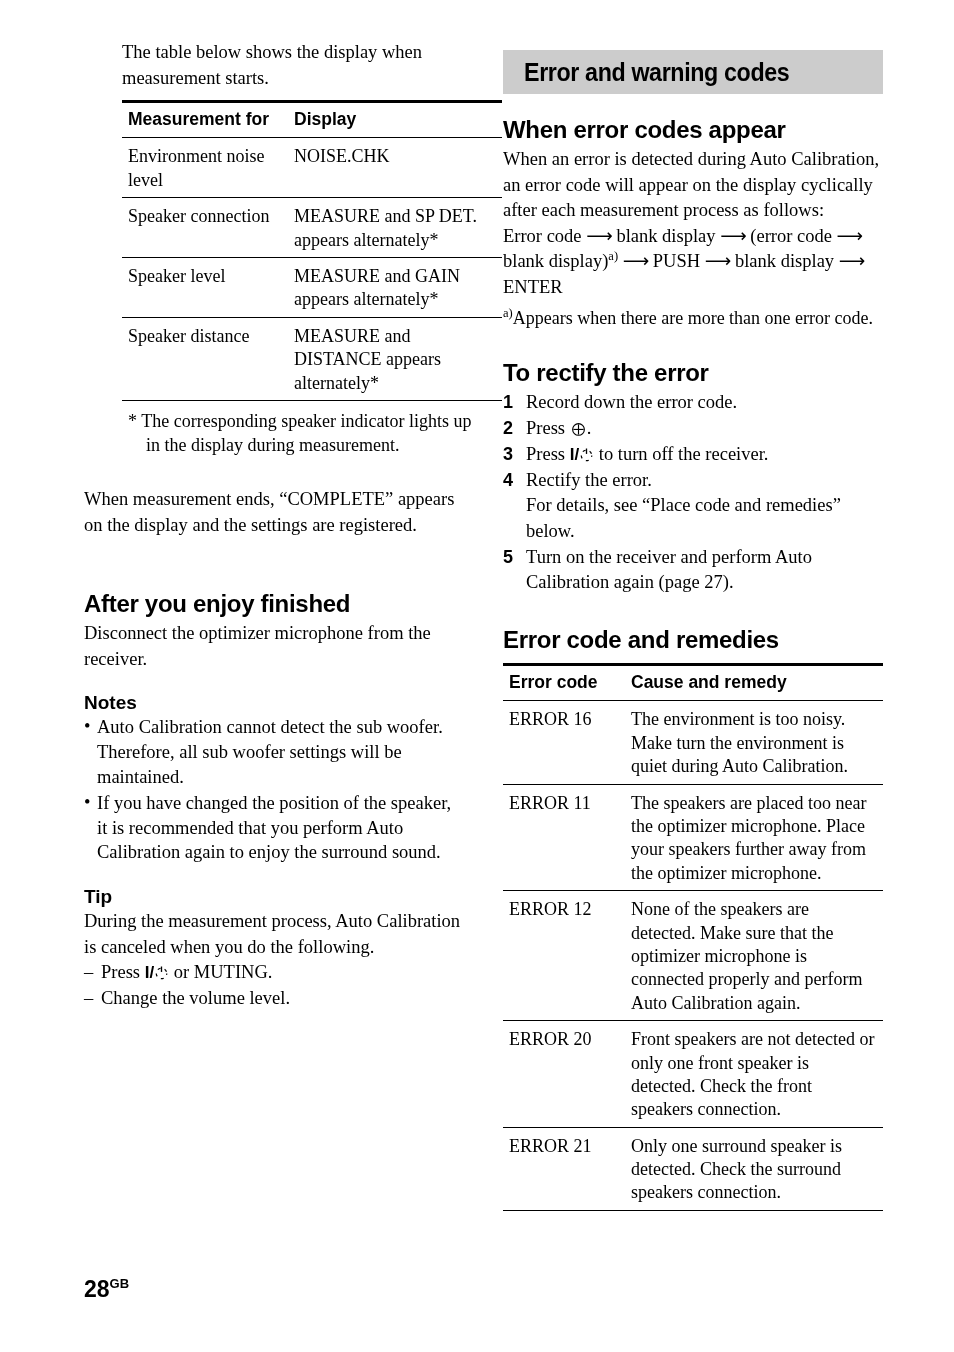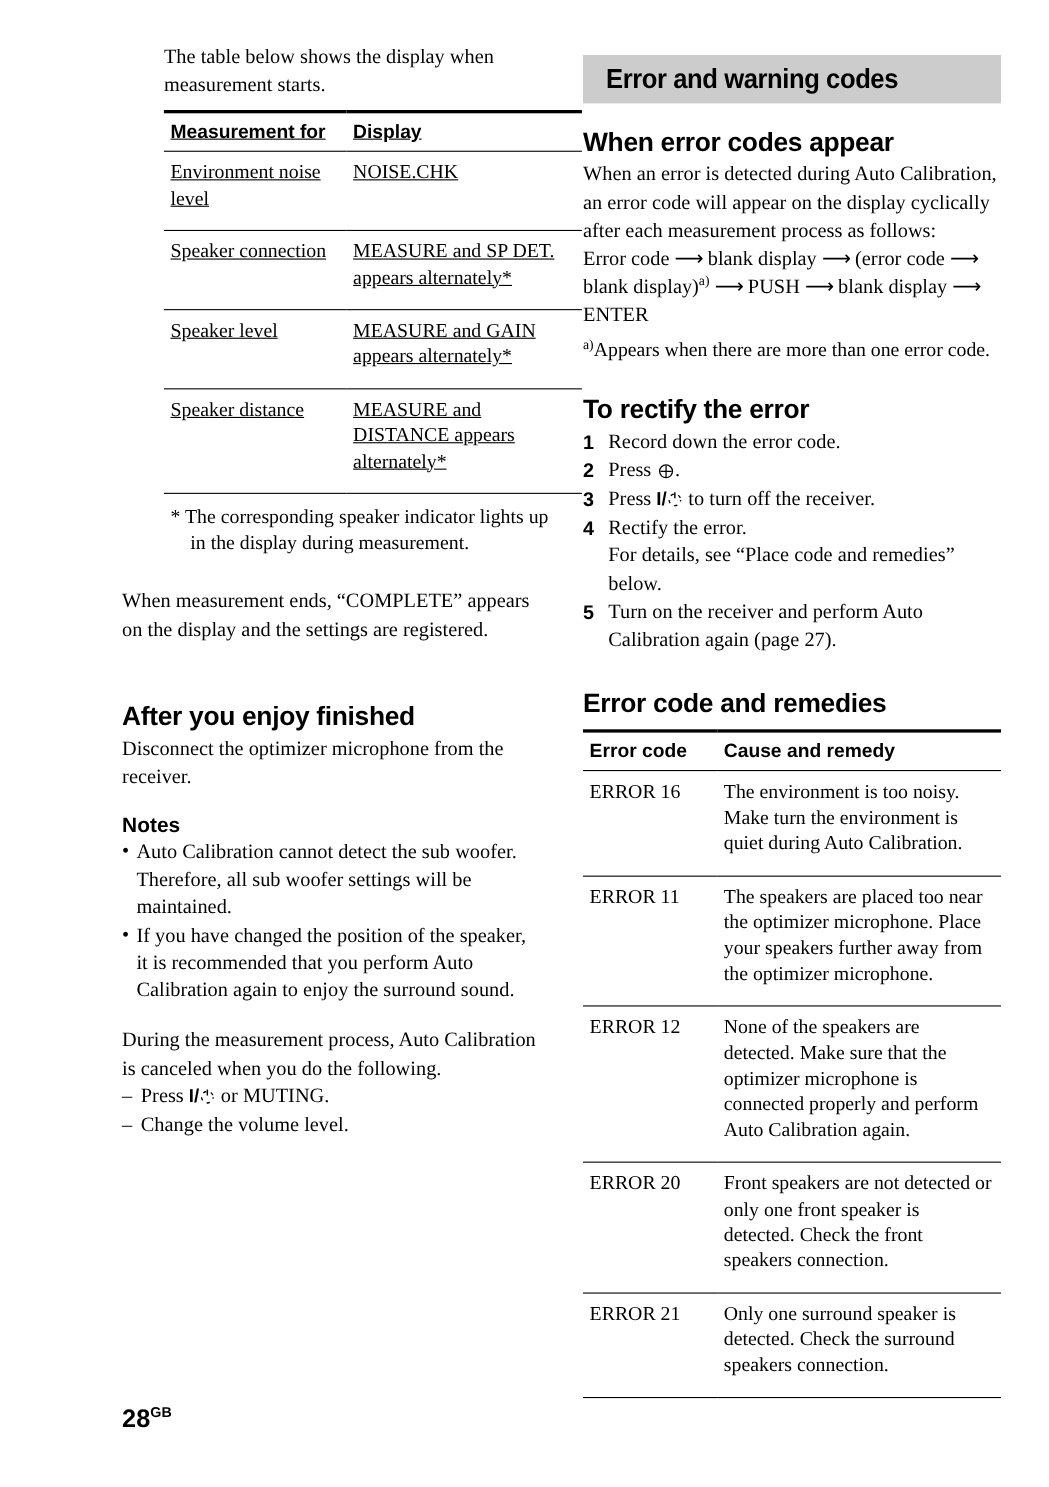--- a/index.html
+++ b/index.html
@@ -11,21 +11,20 @@
     width: 954px;
     height: 1352px;
     position: relative;
     font-family: "Liberation Serif", serif;
     color: #000000;
     overflow: hidden;
   }
   .page {
     position: absolute;
     inset: 0;
-    margin-left: 27px;
   }
 
   
   .col-left {
     position: absolute;
     left: 84px;
     top: 40px;
     width: 380px;
   }
   .col-right {
@@ -90,29 +89,29 @@
     font-family: "Liberation Sans", sans-serif;
     font-weight: bold;
     font-size: 17.5px;
     text-align: left;
     vertical-align: top;
     padding: 6px 8px 7px 6px;
     line-height: 1.22;
   }
   table.doc td {
     vertical-align: top;
-    padding: 7px 8px 17px 6px;
+    padding: 7px 8px 5px 6px;
     font-family: "Liberation Serif", serif;
     font-size: 18px;
     line-height: 1.3;
   }
   table.doc thead tr { border-top: 3px solid #000; border-bottom: 1.2px solid #000; }
   table.doc tbody tr { border-bottom: 1.2px solid #000; }
 
-  .tbl-left { margin-left: 38px; width: 342px; text-decoration: underline; }
+  .tbl-left { margin-left: 38px; width: 342px; }
 
   .col-mf { width: 152px; }
   .col-disp { width: auto; }
   .col-ec  { width: 108px; white-space: nowrap; }
 
   
   ul.bullets {
     list-style: none;
     margin: 0;
     padding: 0;
@@ -291,20 +290,21 @@
       <li>
         <span>Auto Calibration cannot detect the sub woofer. Therefore, all sub woofer settings will be maintained.</span>
       </li>
       <li>
         <span>If you have changed the position of the speaker, it is recommended that you perform Auto Calibration again to enjoy the surround sound.</span>
       </li>
     </ul>
 
     <div class="gap-md"></div>
 
+    <h3 class="sub">Tip</h3>
     <p class="para">During the measurement process, Auto Calibration is canceled when you do the following.</p>
 
     <ul class="dashes">
       <li>
         <span>Press </span><span class="sym-power">I/<span class="glyph-power"><svg width="15" height="15" viewBox="0 0 16 16">
                 <circle cx="8" cy="9" r="5.6" fill="none" stroke="#000" stroke-width="1.3" stroke-dasharray="3.2 4.5" stroke-dashoffset="1.6"></circle>
                 <line x1="8" y1="1.6" x2="8" y2="7.4" stroke="#000" stroke-width="1.4"></line>
               </svg></span></span><span> or MUTING.</span>
       </li>
       <li>

